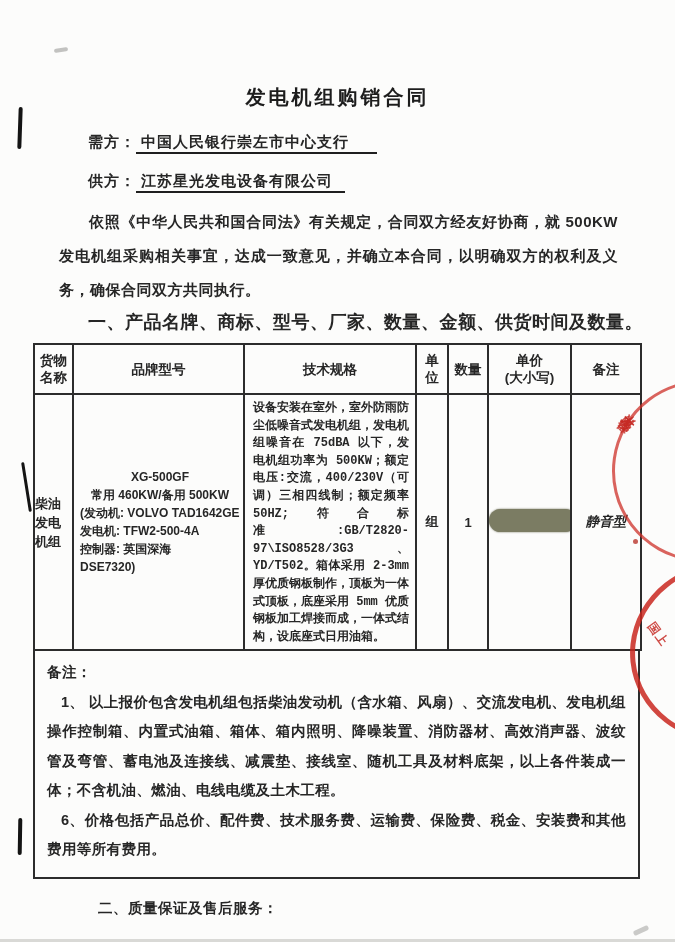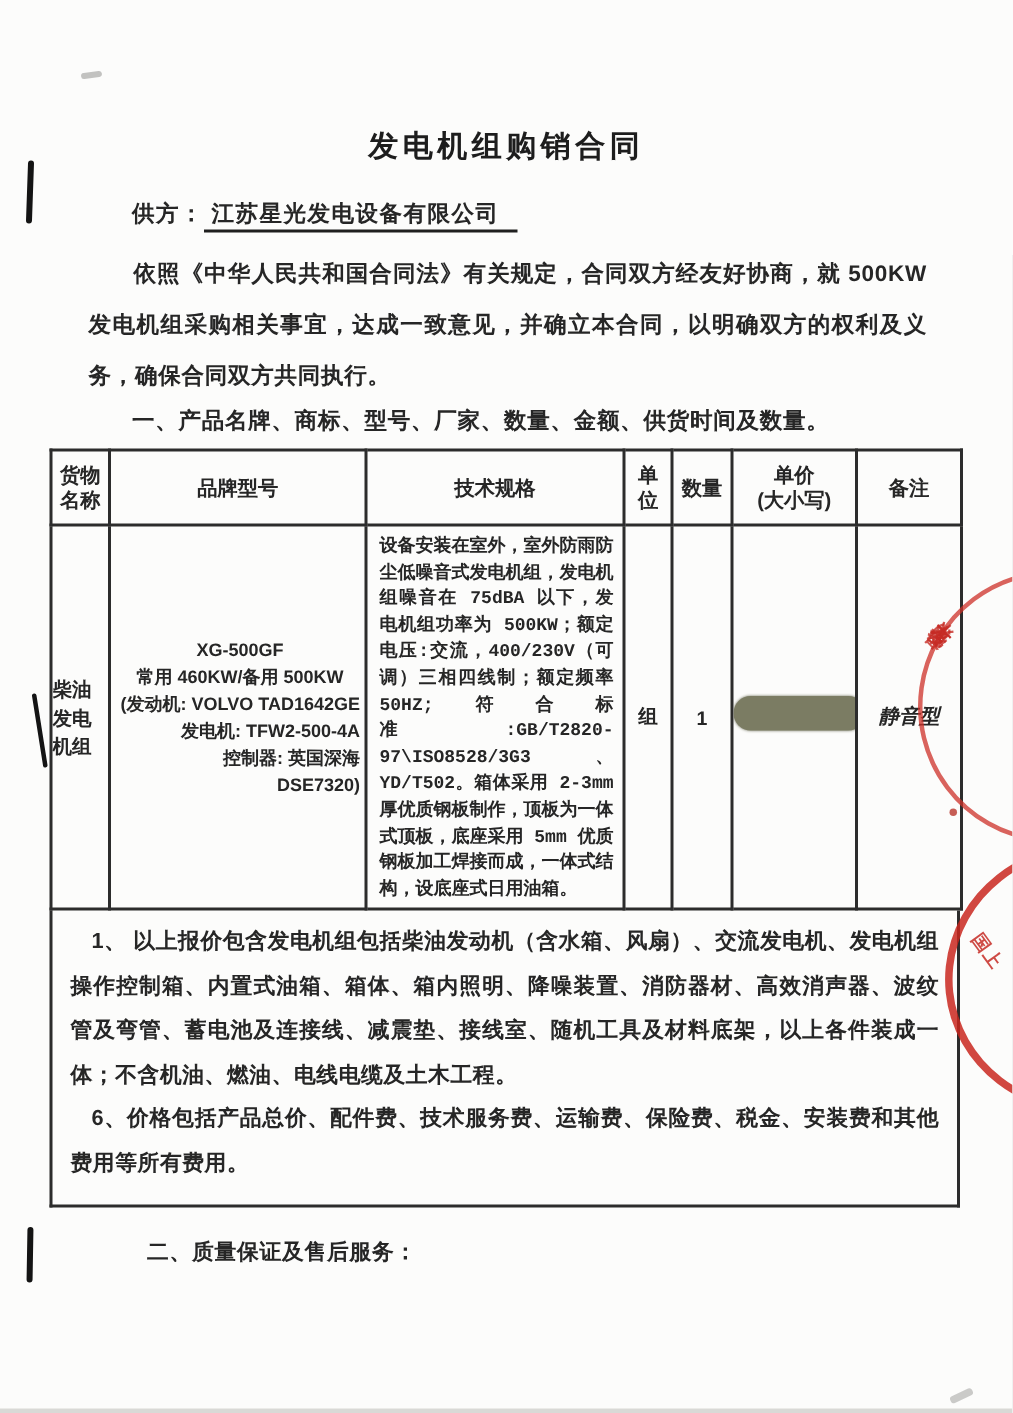--- a/index.html
+++ b/index.html
@@ -9,29 +9,29 @@
     font-family:"Liberation Sans","DejaVu Sans",sans-serif;
     font-weight:bold;color:#262626;
   }
   .title{padding-top:84px;text-align:center;font-size:20px;letter-spacing:3px;color:#1d1d1d;}
   .party{margin:22px 0 0 88px;font-size:15px;letter-spacing:1px;}
   .party + .party{margin-top:20px;}
   .party .uline{border-bottom:2px solid #1f1f1f;padding:0 28px 2px 5px;}
   .party.supplier .uline{padding-right:12px;}
   .intro{margin:14px 57px 0 59px;font-size:15px;line-height:34px;
          text-align:justify;text-indent:30px;letter-spacing:0.5px;}
-  .s1{margin:3px 0 0 88px;font-size:15px;letter-spacing:0.5px;}
+  .s1{margin:3px 0 0 88px;font-size:18px;letter-spacing:0.5px;}
   table.goods{margin:9px 0 0 33px;border-collapse:collapse;table-layout:fixed;width:607px;}
   table.goods th,table.goods td{border:2px solid #2c2c2c;padding:0;overflow:hidden;}
   table.goods th{font-size:13.5px;line-height:17px;height:48px;text-align:center;
                  white-space:pre-line;font-weight:bold;}
   .cell-name{font-size:13px;line-height:19px;text-align:left;white-space:pre-line;vertical-align:middle;}
   .cell-brand{vertical-align:middle;font-size:12px;line-height:18px;padding:0 3px 0 6px !important;border-radius:32px;}
   .brand-top{text-align:center;white-space:pre-line;}
-  .brand-rest{text-align:right;white-space:pre-line;}
+  .brand-rest{text-align:left;white-space:pre-line;}
   .cell-specs{vertical-align:top;font-size:12px;line-height:17.6px;
               padding:5px 6px 3px 8px !important;text-align:justify;white-space:pre-line;font-family:Liberation Mono, monospace;}
   .cell-mid{font-size:13px;text-align:center;vertical-align:middle;white-space:pre-line;}
   .cell-price{text-align:center;vertical-align:middle;}
   .pill{display:inline-block;width:88px;height:23px;border-radius:12px;background:#7b7c63;
         box-shadow:0 0 2px #6a6b55;}
   .cell-remark{font-size:13.5px;text-align:center;vertical-align:middle;font-style:italic;}
   .notes{width:579px;margin-left:33px;border:2px solid #2c2c2c;border-top:none;
          padding:7px 12px 12px 12px;font-size:14.5px;line-height:29.5px;letter-spacing:0.4px;}
   .notes .nlabel{margin:0;}
@@ -63,20 +63,23 @@
            transform:rotate(-25deg);border-radius:2px;opacity:.6;}
   .edge-bottom{position:absolute;left:0;bottom:0;width:100%;height:3px;background:#d9d9d6;}
 </style>
 </head>
 <body>
 
 <div class="page">
 
   <div class="title">发电机组购销合同</div>
 
+  <div class="party">
+    <span>需方：</span><span class="uline">中国人民银行崇左市中心支行</span>
+  </div>
 
   <div class="party supplier">
     <span>供方：</span><span class="uline">江苏星光发电设备有限公司</span>
   </div>
 
   <div class="intro">依照《中华人民共和国合同法》有关规定，合同双方经友好协商，就 500KW 发电机组采购相关事宜，达成一致意见，并确立本合同，以明确双方的权利及义务，确保合同双方共同执行。</div>
 
   <div class="s1">一、产品名牌、商标、型号、厂家、数量、金额、供货时间及数量。</div>
 
   <table class="goods">
@@ -121,20 +124,21 @@
         <td class="cell-mid">1</td>
         <td class="cell-price">
           <span class="pill"></span>
         </td>
         <td class="cell-remark">静音型</td>
       </tr>
     </tbody>
   </table>
 
   <div class="notes">
+    <p class="nlabel">备注：</p>
     <p class="n1">1、 以上报价包含发电机组包括柴油发动机（含水箱、风扇）、交流发电机、发电机组操作控制箱、内置式油箱、箱体、箱内照明、降噪装置、消防器材、高效消声器、波纹管及弯管、蓄电池及连接线、减震垫、接线室、随机工具及材料底架，以上各件装成一体；不含机油、燃油、电线电缆及土木工程。</p>
     <p class="n2">6、价格包括产品总价、配件费、技术服务费、运输费、保险费、税金、安装费和其他费用等所有费用。</p>
   </div>
 
   <div class="s2">二、质量保证及售后服务：</div>
 
   <div class="stamp stamp-upper">
     <span class="stxt">光发电设备</span>
   </div>
   <div class="stamp stamp-lower">

